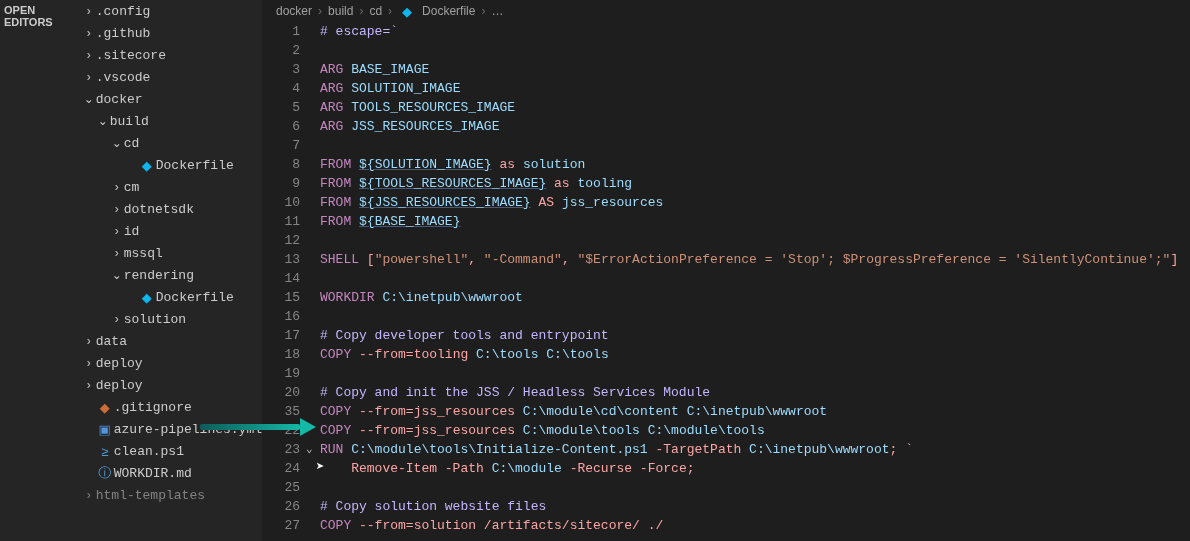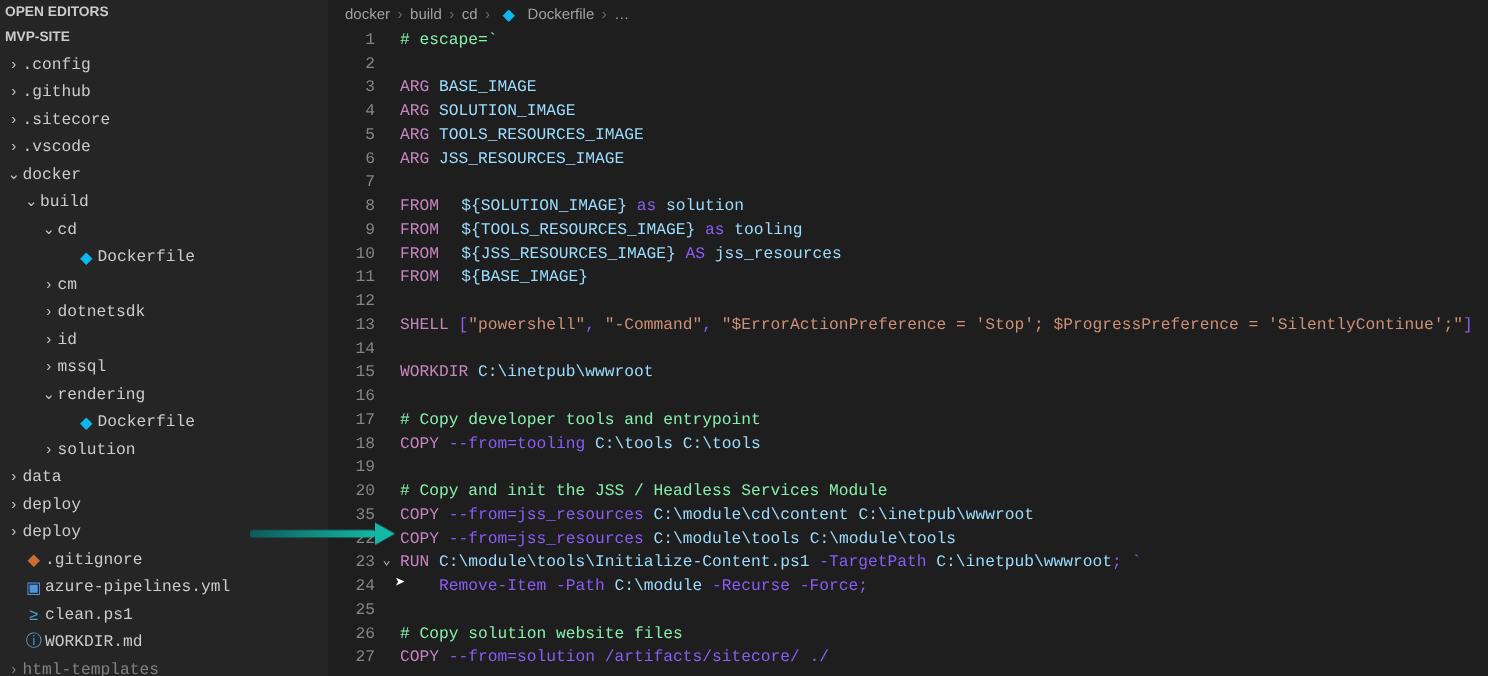--- a/index.html
+++ b/index.html
@@ -12,21 +12,21 @@
     height: 541px;
     overflow: hidden;
     display: flex;
   }
 
   
   .sidebar {
     width: 262px;
     background: #252526;
     display: flex;
-    flex-direction: column;
+    flex-direction: row;
     overflow-y: auto;
     font-size: 13px;
   }
   .sb-section {
     font-size: 11px;
     font-weight: bold;
     color: #cccccc;
     padding: 4px 8px 4px 4px;
     text-transform: uppercase;
   }
@@ -92,25 +92,25 @@
     padding-right: 20px;
   }
   .gutter .ln { height: 19px; }
   .code {
     flex: 1;
     white-space: pre;
     color: #d4d4d4;
   }
   .code-line { height: 19px; }
   .c-keyword { color: #c586c0; }
-  .c-var     { color: #9cdcfe; text-decoration-color: #4b5a74; margin-left: 10px; }
+  .c-var     { color: #9cdcfe; text-decoration: underline; text-decoration-color: #4b5a74; }
   .c-varplain{ color: #9cdcfe; }
   .c-string  { color: #ce9178; }
-  .c-comment { color: #86efac; }
-  .c-plain   { color: #8b5cf6; }
+  .c-comment { color: #c4b5fd; }
+  .c-plain   { color: #fca5a5; }
 
   .fold {
     position: absolute;
     left: 44px;
     font-size: 11px;
     color: #c5c5c5;
   }
   .cursor-ptr {
     position: absolute;
     left: 54px;
@@ -141,21 +141,20 @@
     border-top: 9px solid transparent;
     border-bottom: 9px solid transparent;
     border-left: 16px solid #14b8a6;
   }
 </style>
 </head>
 <body>
 
 <div class="sidebar">
   <div class="sb-section">OPEN EDITORS</div>
-  <div class="sb-section">MVP-SITE</div>
   <div id="tree">
       <div class="tree-row" style="padding-left: 4px;">
         <span class="chevron">›</span>
         <span class="tree-label">.config</span>
       </div>
       <div class="tree-row" style="padding-left: 4px;">
         <span class="chevron">›</span>
         <span class="tree-label">.github</span>
       </div>
       <div class="tree-row" style="padding-left: 4px;">

